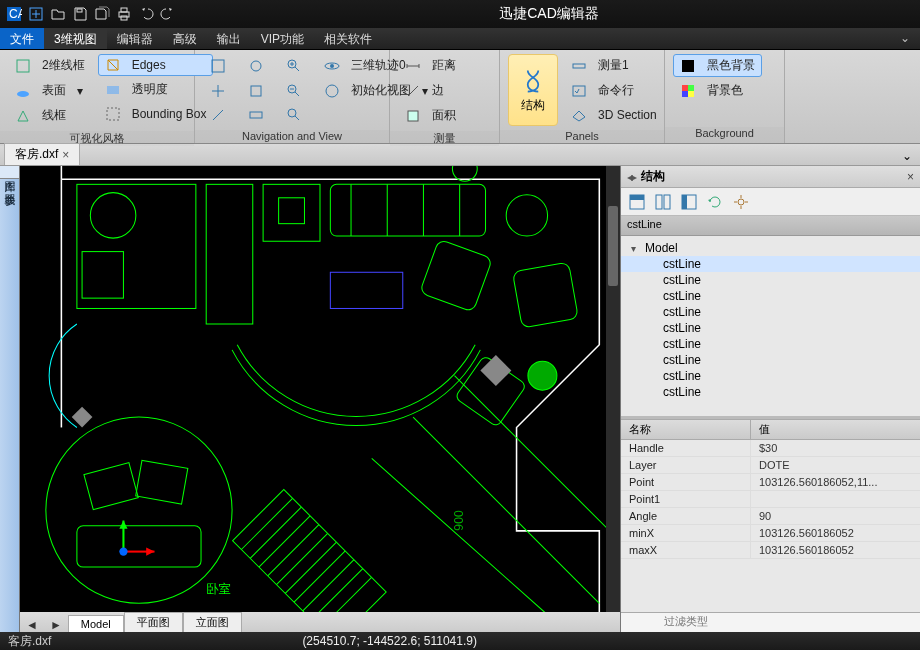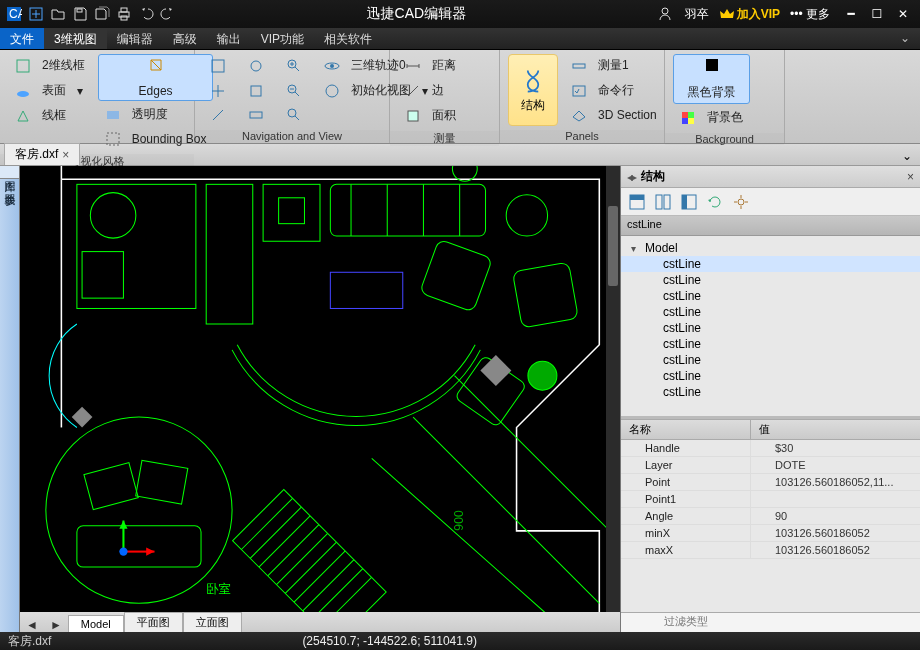--- a/index.html
+++ b/index.html
@@ -15,21 +15,21 @@
 .tb-vip svg { width: 16px; height: 16px; fill: #ffcc00; }
 .win-btn { width: 22px; height: 22px; display:flex;align-items:center;justify-content:center;color:#fff;cursor:pointer;}
 .menubar { height: 22px; background: linear-gradient(#333,#222); display: flex; align-items: stretch; border-bottom:1px solid #000;}
 .menubar .mtab { padding: 3px 10px; color: #ddd; cursor: pointer; font-size:12px;}
 .menubar .mtab.active { background: #0a64c8; color: #fff; }
 .ribbon { height: 94px; background: linear-gradient(#d8d8d8,#c5c5c5); border-bottom: 1px solid #888; display: flex; }
 .rgroup { border-right: 1px solid #aaa; display: flex; flex-direction: column; }
 .rgroup-body { flex: 1; display: flex; padding: 4px 8px; gap: 6px; }
 .rgroup-label { height: 16px; text-align: center; font-size: 11px; color: #333; background: rgba(0,0,0,.02); }
 .rbtn { display: flex; align-items: center; gap: 11px; padding: 2px 6px; cursor: pointer; color: #222; white-space: nowrap; border:1px solid transparent; border-radius:3px;}
-.rbtn.sel { background: #c7e0ff; border:1px solid #5a9fe6;flex-direction:column; }
+.rbtn.sel { background: #c7e0ff; border:1px solid #5a9fe6; }
 .ricon { width: 16px; height: 16px; display:inline-flex; }
 .rcol { display: flex; flex-direction: column; gap: 2px; }
 .rbig { display:flex;flex-direction:column;align-items:center;justify-content:center;gap:2px;padding:4px 10px;border:1px solid #e9c76a;background:linear-gradient(#ffefb5,#ffe28a);border-radius:4px;cursor:pointer;}
 .rbig svg { width:28px;height:28px; }
 .doctabs { height: 22px; background: linear-gradient(#dadada,#c8c8c8); display:flex; align-items:flex-end; padding:0 4px; border-bottom:1px solid #999;}
 .doctab { padding:2px 10px; background:#eee; border:1px solid #aaa; border-bottom:none; font-size:11px; display:flex; gap:4px; align-items:center;}
 .doctab .x { cursor:pointer; color:#555;}
 .mainarea { position:absolute; left:0; top:166px; right:0; bottom:18px; display:flex; }
 .leftstrip { width:20px; background:linear-gradient(90deg,#bcd4f0,#9fc1e8); border-right:1px solid #777; display:flex; flex-direction:column;}
 .leftstrip .ltab { writing-mode:vertical-rl; padding:6px 2px; font-size:11px; color:#123; cursor:pointer;}
@@ -51,21 +51,21 @@
 .tree-row { display:flex; align-items:center; gap:4px; padding:1px 0 1px 10px; cursor:pointer;}
 .tree-row.indent1 { padding-left:28px;}
 .tree-row.sel { background:#d0e4ff;}
 .tree-row .tw { width:10px; color:#555; font-size:10px;}
 .splith { height:3px; background:#bbb; cursor:row-resize;}
 .props { flex:1; overflow:auto; border-top:1px solid #aaa;}
 .props-hdr { display:flex; background:linear-gradient(#dcdcdc,#cacaca); border-bottom:1px solid #aaa;}
 .props-hdr div { padding:2px 8px; font-size:11px;}
 .props-hdr .c1 { width:130px; border-right:1px solid #aaa;}
 .props-row { display:flex; border-bottom:1px solid #ddd;}
-.props-row div { padding:2px 24px; font-size:11px; overflow:hidden; text-overflow:ellipsis; white-space:nowrap;}
+.props-row div { padding:2px 8px; font-size:11px; overflow:hidden; text-overflow:ellipsis; white-space:nowrap;}
 .props-row .c1 { width:130px; border-right:1px solid #ddd; color:#222;}
 .props-row .c2 { flex:1; color:#333;}
 .rp-filter { height:20px; border-top:1px solid #aaa; background:#f4f4f4;padding-left:37px;}
 .rp-filter input { width:100%; border:none; background:transparent; padding:2px 6px; font-size:11px; outline:none; color:#888;}
 .statusbar { position:absolute; left:0; right:0; bottom:0; height:18px; background:linear-gradient(#2b2b2b,#1a1a1a); color:#ccc; display:flex; align-items:center; font-size:11px;}
 .statusbar .sfile { padding:0 8px;}
 .statusbar .coords { margin:0 auto; color:#eee;}
 .scroll-v { position:absolute; right:0; top:0; bottom:20px; width:14px; background:#2b2b2b;}
 .scroll-v .thumb { position:absolute; left:2px; right:2px; top:40px; height:80px; background:#666; border-radius:2px;}
 .doctabs .spacer { flex:1;}
@@ -119,39 +119,20 @@
         </svg>
       </div>
     <div class="tb-btn">
         <svg viewBox="0 0 16 16">
           <path d="M6 3a5 5 0 1 0 4 8" fill="none" stroke="#ddd"></path>
           <path d="M12 3l-3-1 1 3z" fill="#ddd"></path>
         </svg>
       </div>
   </div>
   <div class="tb-title">迅捷CAD编辑器</div>
-  <div class="tb-right">
-    <div class="tb-btn">
-        <svg viewBox="0 0 16 16">
-          <circle cx="8" cy="5" r="3" fill="none" stroke="#ddd"></circle>
-          <path d="M3 14a5 5 0 0 1 10 0" fill="none" stroke="#ddd"></path>
-        </svg>
-      </div>
-    <span class="tb-user">羽卒</span>
-    <span class="tb-vip">
-        <svg viewBox="0 0 16 16">
-          <path d="M2 12h12l1-7-4 3-3-5-3 5-4-3z"></path>
-        </svg>
-        <span>加入VIP</span>
-      </span>
-    <span class="tb-user">••• <span>更多</span></span>
-    <div class="win-btn">━</div>
-    <div class="win-btn">☐</div>
-    <div class="win-btn">✕</div>
-  </div>
 </div>
 
 <div class="menubar">
   <div class="mtab active">文件</div>
   <div class="mtab" style="background:#333;color:#fff">3维视图</div>
   <div class="mtab">编辑器</div>
   <div class="mtab">高级</div>
   <div class="mtab">输出</div>
   <div class="mtab">VIP功能</div>
   <div class="mtab">相关软件</div>

